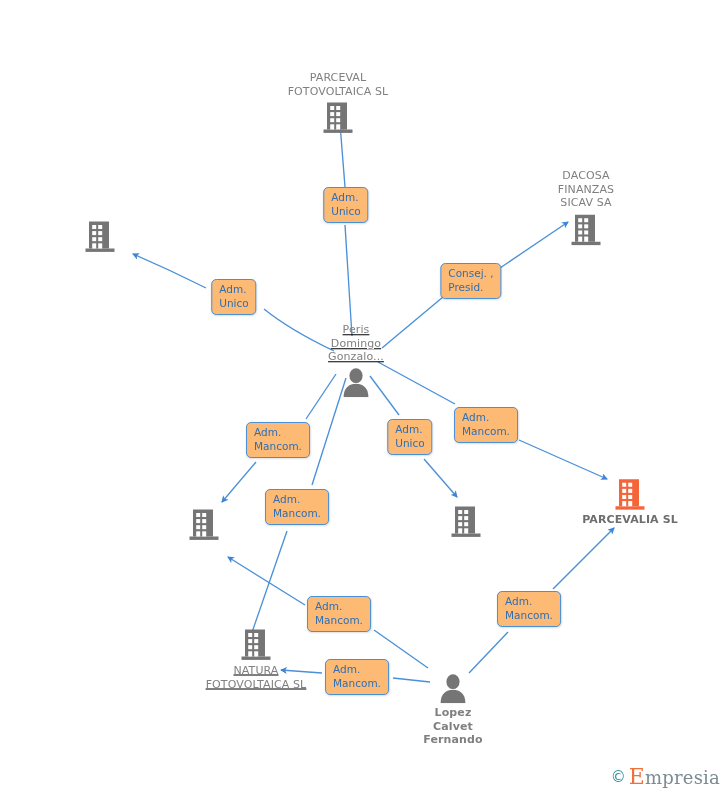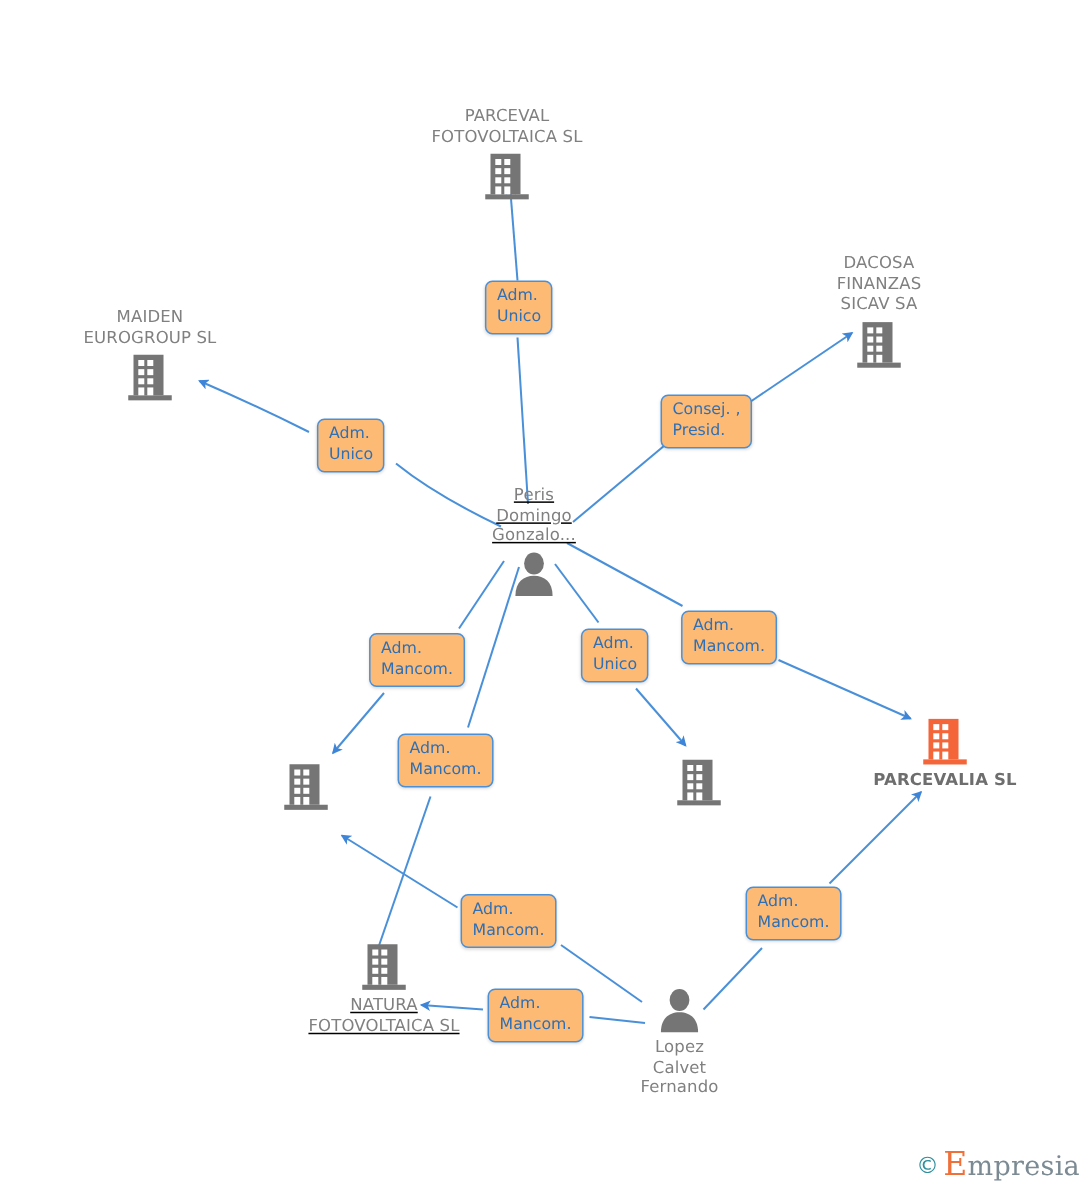--- a/index.html
+++ b/index.html
@@ -164,22 +164,20 @@
             <rect x="7.2" y="5.5" width="4" height="4" fill="#ffffff"></rect>
             <rect x="13.2" y="5.5" width="4" height="4" fill="#ffffff"></rect>
             <rect x="19.2" y="5.5" width="0" height="4" fill="#ffffff"></rect>
             <rect x="7.2" y="11.6" width="4" height="4" fill="#ffffff"></rect>
             <rect x="13.2" y="11.6" width="4" height="4" fill="#ffffff"></rect>
             <rect x="7.2" y="17.7" width="4" height="4" fill="#ffffff"></rect>
             <rect x="13.2" y="17.7" width="4" height="4" fill="#ffffff"></rect>
             <rect x="7.2" y="23.8" width="4" height="5.2" fill="#ffffff"></rect>
             <rect x="13.2" y="23.8" width="4" height="5.2" fill="#ffffff"></rect>
           </svg></span>
-        <span class="caption">MAIDEN
-EUROGROUP SL</span>
       </div>
       <div class="node caption-top" style="left: 356px; top: 360px; text-decoration: underline;">
         <span class="glyph"><svg width="28" height="30" viewBox="0 0 28 30" xmlns="http://www.w3.org/2000/svg">
             <ellipse cx="14" cy="8.4" rx="6.6" ry="7.4" fill="#757575"></ellipse>
             <path d="M 1.6 30 C 1.6 20.6 7.2 16.6 14 16.6 C 20.8 16.6 26.4 20.6 26.4 30 Z" fill="#757575"></path>
           </svg></span>
         <span class="caption">Peris
 Domingo
 Gonzalo...</span>
       </div>
@@ -239,21 +237,21 @@
             <rect x="7.2" y="11.6" width="4" height="4" fill="#ffffff"></rect>
             <rect x="13.2" y="11.6" width="4" height="4" fill="#ffffff"></rect>
             <rect x="7.2" y="17.7" width="4" height="4" fill="#ffffff"></rect>
             <rect x="13.2" y="17.7" width="4" height="4" fill="#ffffff"></rect>
             <rect x="7.2" y="23.8" width="4" height="5.2" fill="#ffffff"></rect>
             <rect x="13.2" y="23.8" width="4" height="5.2" fill="#ffffff"></rect>
           </svg></span>
         <span class="caption">NATURA
 FOTOVOLTAICA SL</span>
       </div>
-      <div class="node" style="left: 453px; top: 695px;">
+      <div class="node" style="left: 453px; top: 710px; font-weight: bold;">
         <span class="glyph"><svg width="28" height="30" viewBox="0 0 28 30" xmlns="http://www.w3.org/2000/svg">
             <ellipse cx="14" cy="8.4" rx="6.6" ry="7.4" fill="#757575"></ellipse>
             <path d="M 1.6 30 C 1.6 20.6 7.2 16.6 14 16.6 C 20.8 16.6 26.4 20.6 26.4 30 Z" fill="#757575"></path>
           </svg></span>
         <span class="caption">Lopez
 Calvet
 Fernando</span>
       </div>
     </div>
   <div id="labels-layer">

